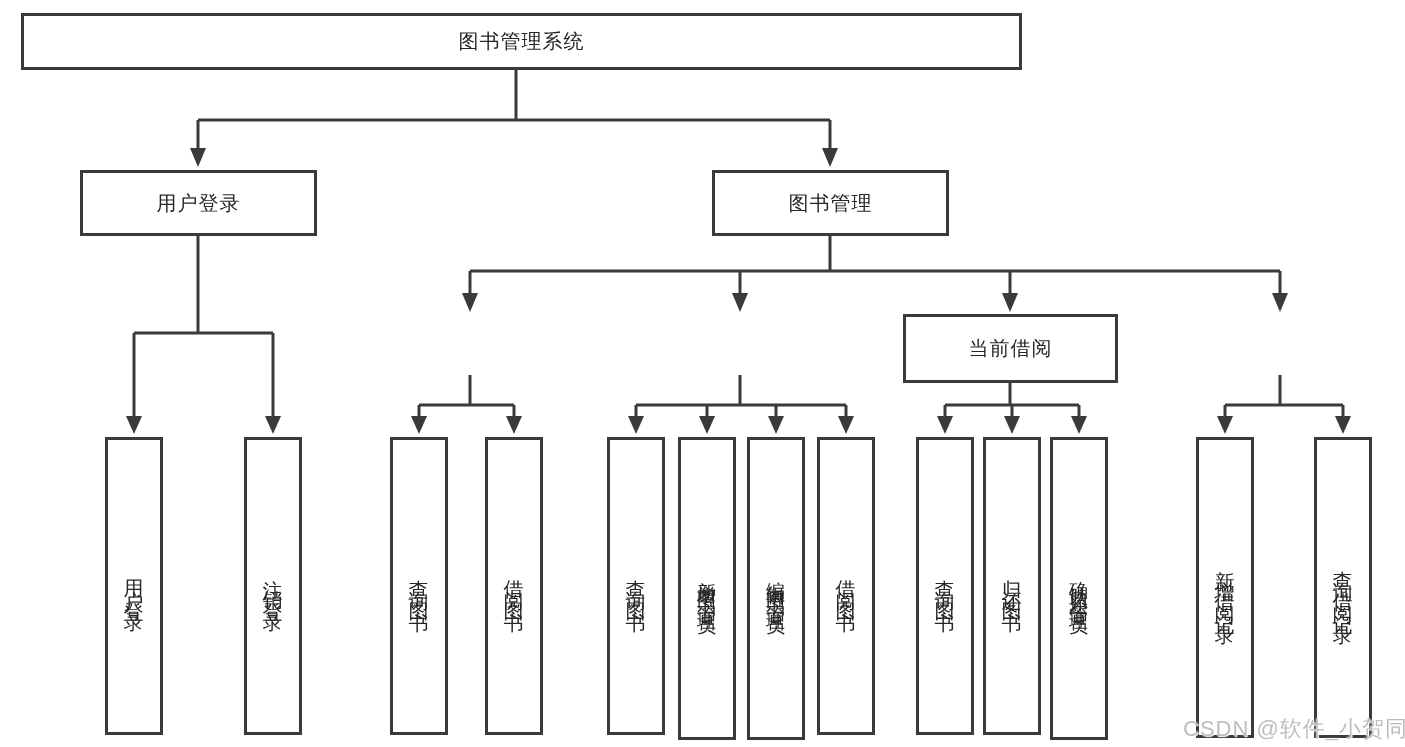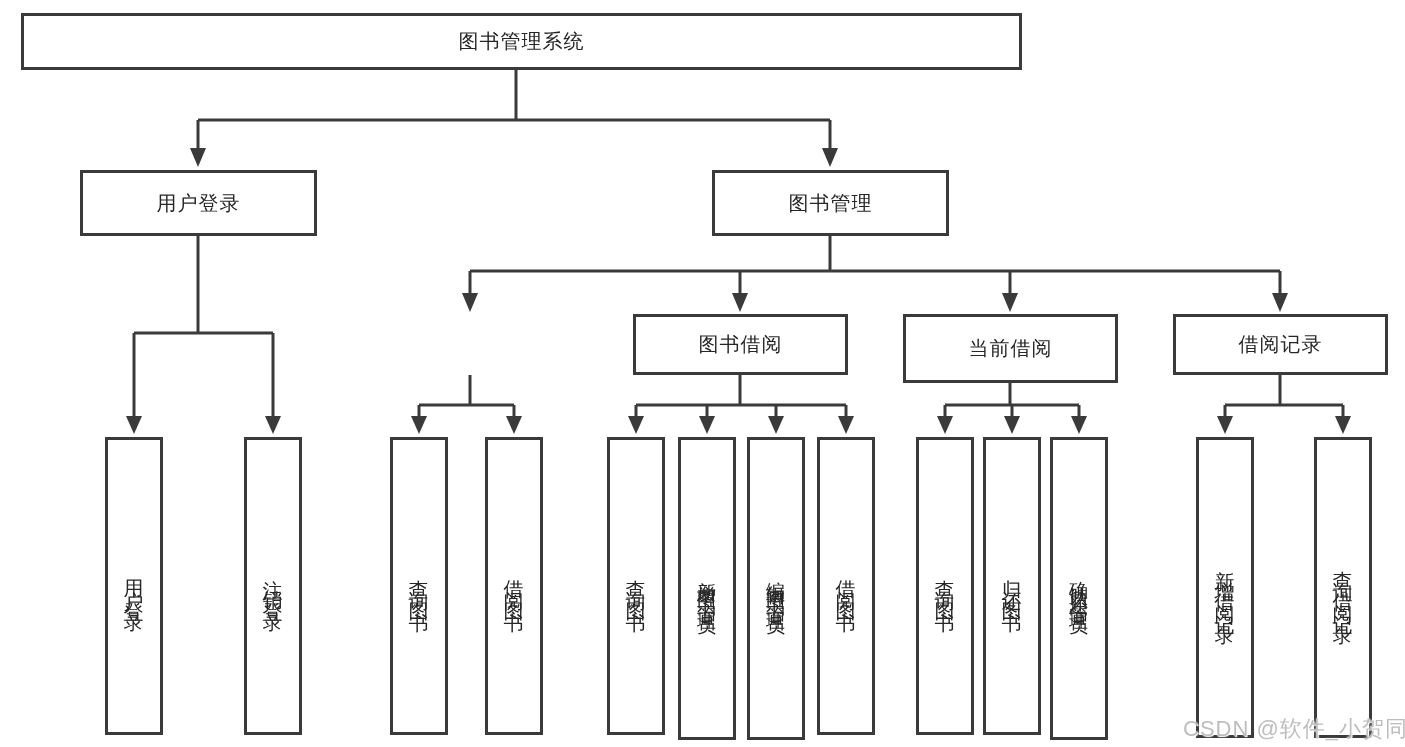--- a/index.html
+++ b/index.html
@@ -111,28 +111,22 @@
     <span class="lbl">图书管理系统</span>
   </div>
 
   <div class="box h-box" style="left:80px;top:170px;width:237px;height:66px;">
     <span class="lbl">用户登录</span>
   </div>
   <div class="box h-box" style="left:712px;top:170px;width:237px;height:66px;">
     <span class="lbl">图书管理</span>
   </div>
 
-  <div class="box h-box" style="left:633px;top:314px;width:215px;height:61px;">
-    <span class="lbl">图书借阅</span>
-  </div>
   <div class="box h-box" style="left:903px;top:314px;width:215px;height:69px;">
     <span class="lbl">当前借阅</span>
-  </div>
-  <div class="box h-box" style="left:1173px;top:314px;width:215px;height:61px;">
-    <span class="lbl">借阅记录</span>
   </div>
 
   <div class="box v-box" style="left:105px;top:437px;width:58px;height:298px;">
     <span class="lbl">用户登录</span>
   </div>
   <div class="box v-box" style="left:244px;top:437px;width:58px;height:298px;">
     <span class="lbl">注销登录</span>
   </div>
 
   <div class="box v-box" style="left:390px;top:437px;width:58px;height:298px;">

